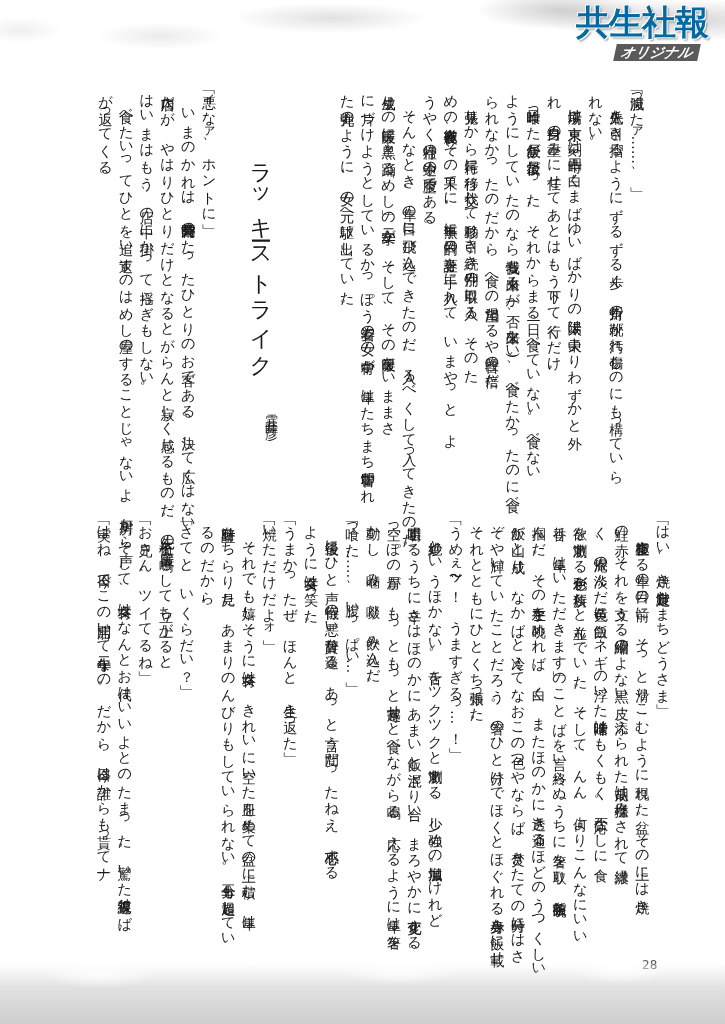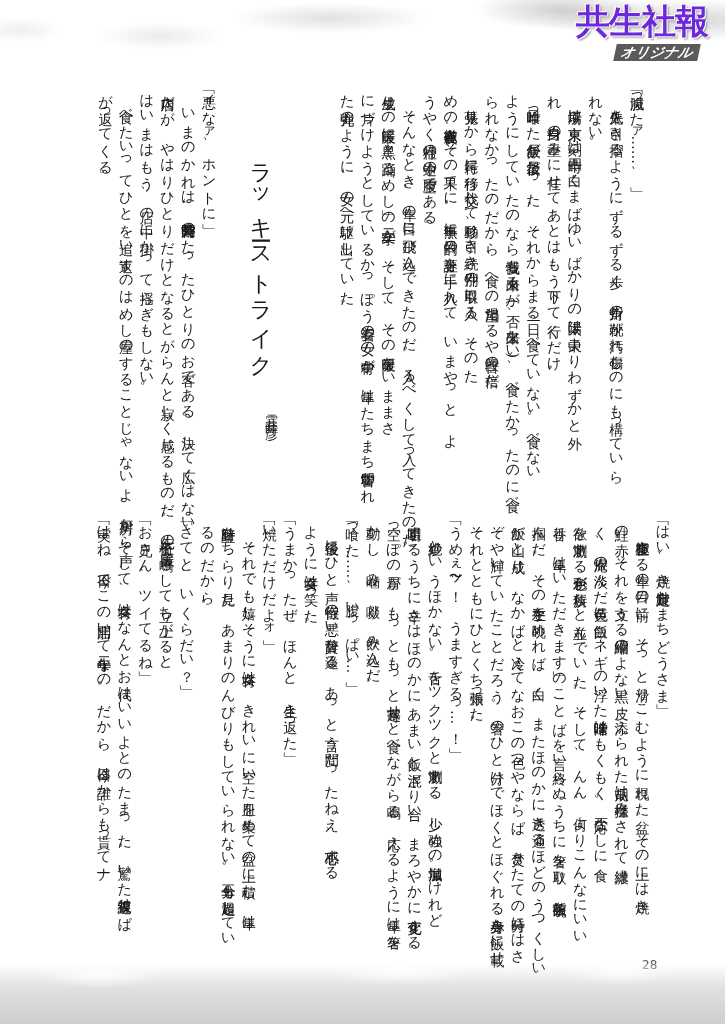--- a/index.html
+++ b/index.html
@@ -27,22 +27,22 @@
     background:
       radial-gradient(ellipse 80px 20px at 100px 10px, rgba(255,255,255,0.9), rgba(255,255,255,0) 70%),
       radial-gradient(ellipse 90px 18px at 400px 8px, rgba(255,255,255,0.9), rgba(255,255,255,0) 70%),
       radial-gradient(ellipse 70px 20px at 620px 6px, rgba(255,255,255,0.9), rgba(255,255,255,0) 70%);
   }
   .logo {
     position: absolute; right: 8px; top: 2px; width: 150px; height: 66px;
     text-align: center;
   }
   .logo-main {
-    display: block; font-family: Liberation Serif, serif; font-weight: bold;
-    font-size: 34px; letter-spacing: -1px; color: #6d28d9;
+    display: block; font-family: Liberation Sans, sans-serif; font-weight: bold;
+    font-size: 34px; letter-spacing: -1px; color: #0369a1;
     text-shadow: 1px 1px 0 #fff, -1px -1px 0 #fff, 2px 2px 2px #999;
     line-height: 40px;
   }
   .logo-sub {
     display: inline-block; font-family: "DejaVu Sans", sans-serif; font-weight: bold;
     font-style: italic; font-size: 14px; color: #fff; background: #5a5a5a;
     padding: 0 6px; line-height: 17px; transform: skewX(-12deg); margin-left: 30px;
   }
   .block {
     position: absolute;

